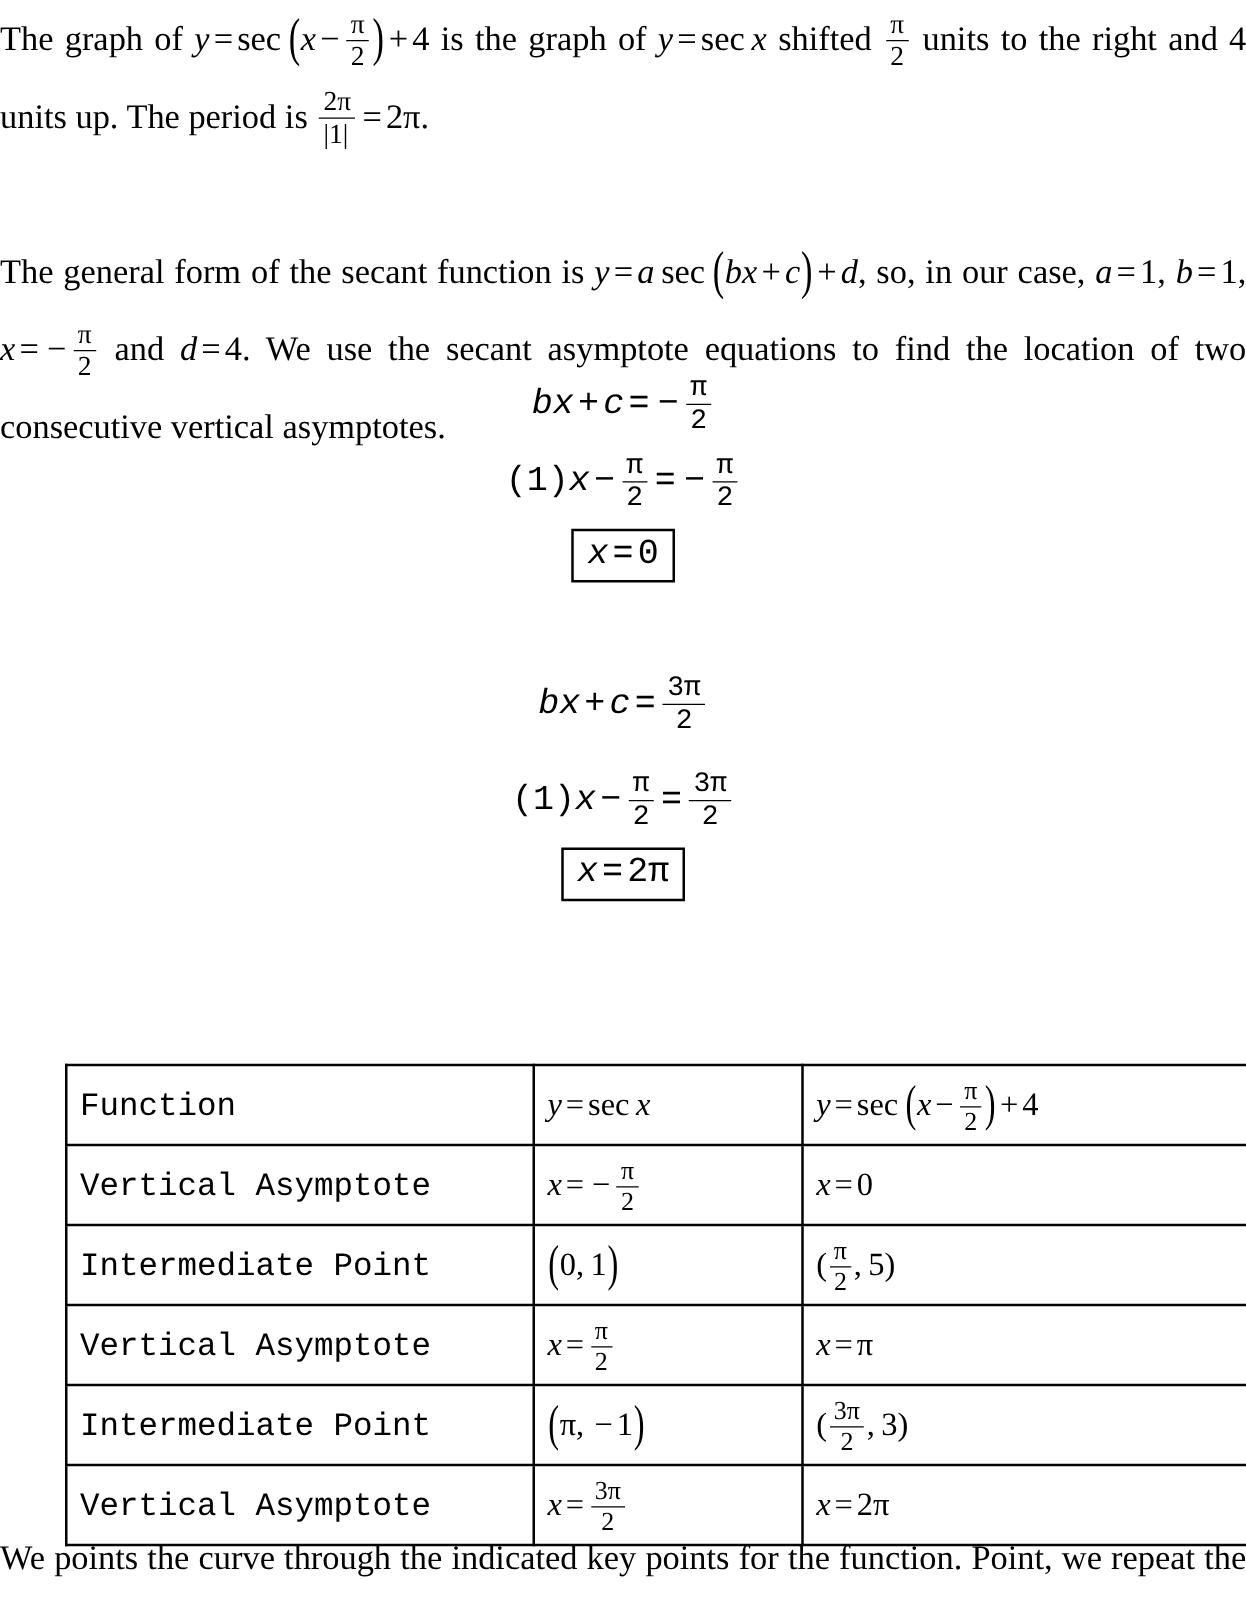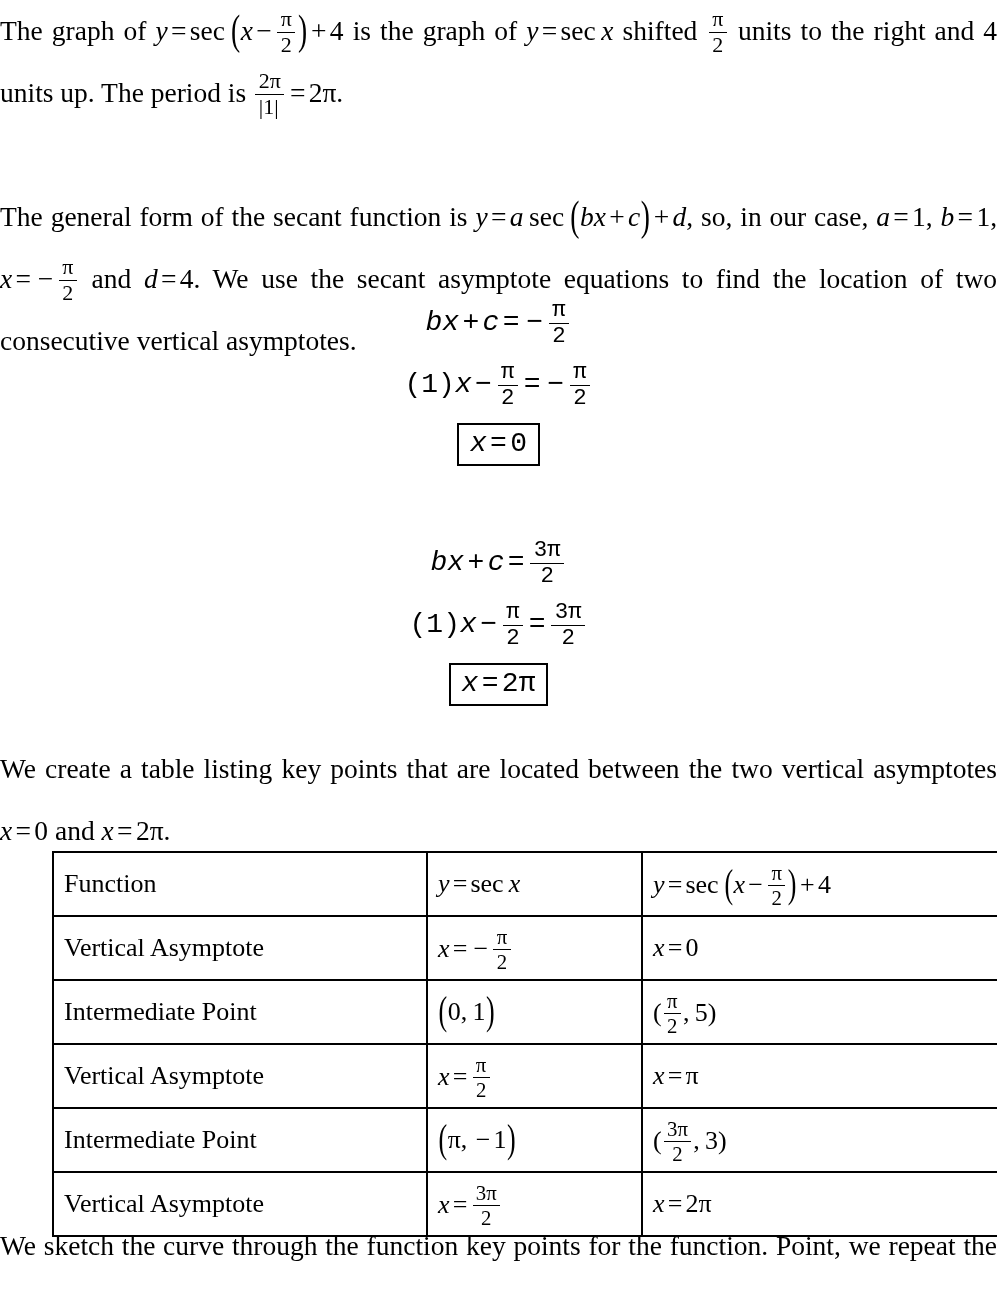--- a/index.html
+++ b/index.html
@@ -104,21 +104,21 @@
   .keytable td {
     border: 2.2px solid #000;
     padding: 6px 10px;
     vertical-align: middle;
     height: 50px;
     overflow: visible;
   }
   .keytable td.c0 { width: 352px; }
   .keytable td.c1 { width: 193px; border-radius: 29px; }
   .keytable td.c2 { width: 345px; }
-  .rowlabel { font-style: normal; }
+  .rowlabel { font-style: normal; font-family: Liberation Mono, monospace; }
 </style>
 </head>
 <body>
 
 <div class="page">
 
   <div class="para" style="left:0px; top:0px; width:997px;">
     <span class="word">The graph of</span>
     <span class="m word"><i>y</i><span class="op">=</span><span class="fn">sec</span> <span class="pbig">(</span><i>x</i><span class="op">−</span><span class="frac"><span class="n pi">π</span><span class="d num">2</span></span><span class="pbig">)</span><span class="op">+</span><span class="num">4</span></span>
     <span class="word">is the graph of</span>
@@ -150,39 +150,33 @@
       <span class="m"><span class="opn">(1)</span><i>x</i><span class="op">−</span><span class="frac"><span class="n pi">π</span><span class="d num">2</span></span><span class="op">=</span><span class="op">−</span><span class="frac"><span class="n pi">π</span><span class="d num">2</span></span></span>
     </div>
     <div class="eqline">
       <span class="boxed">
         <span class="m"><i>x</i><span class="op">=</span><span class="num">0</span></span>
       </span>
     </div>
   </div>
 
   <div class="eqblock" style="left:0px; top:538px;">
-    <div class="eqline" style="margin-bottom:12px;">
+    <div class="eqline" style="margin-bottom:27px;">
       <span class="m"><i>bx</i><span class="op">+</span><i>c</i><span class="op">=</span><span class="frac"><span class="n num">3π</span><span class="d num">2</span></span></span>
     </div>
     <div class="eqline" style="margin-bottom:10px;">
       <span class="m"><span class="opn">(1)</span><i>x</i><span class="op">−</span><span class="frac"><span class="n pi">π</span><span class="d num">2</span></span><span class="op">=</span><span class="frac"><span class="n num">3π</span><span class="d num">2</span></span></span>
     </div>
     <div class="eqline">
       <span class="boxed">
         <span class="m"><i>x</i><span class="op">=</span><span class="num">2π</span></span>
       </span>
     </div>
   </div>
 
-  <div class="para" style="left:0px; top:738px; width:997px;">
-    <span>We create a table listing key points that are located between the two vertical asymptotes</span>
-    <span class="m word"><i>x</i><span class="op">=</span><span class="num">0</span></span>
-    <span class="word">and</span>
-    <span class="m word"><i>x</i><span class="op">=</span><span class="num">2π.</span></span>
-  </div>
 
   <table class="keytable" style="left:52px; top:851px; width:891px;">
     <tbody>
       <tr>
         <td class="c0">
           <span class="rowlabel">Function</span>
         </td>
         <td class="c1">
           <span class="m"><i>y</i><span class="op">=</span><span class="fn">sec</span> <i>x</i></span>
         </td>
@@ -247,18 +241,18 @@
           <span class="m"><i>x</i><span class="op">=</span><span class="frac"><span class="n num">3π</span><span class="d num">2</span></span></span>
         </td>
         <td class="c2">
           <span class="m"><i>x</i><span class="op">=</span><span class="num">2π</span></span>
         </td>
       </tr>
     </tbody>
   </table>
 
   <div class="para" style="left:0px; top:1215px; width:997px;">
-    <span>We sketch the curve through the function key points for the function.</span>
+    <span>We points the curve through the indicated key points for the function.</span>
     <span class="word">Point,</span>
     <span>we repeat the pattern.</span>
   </div>
 
 </div>
 
 </body></html>

